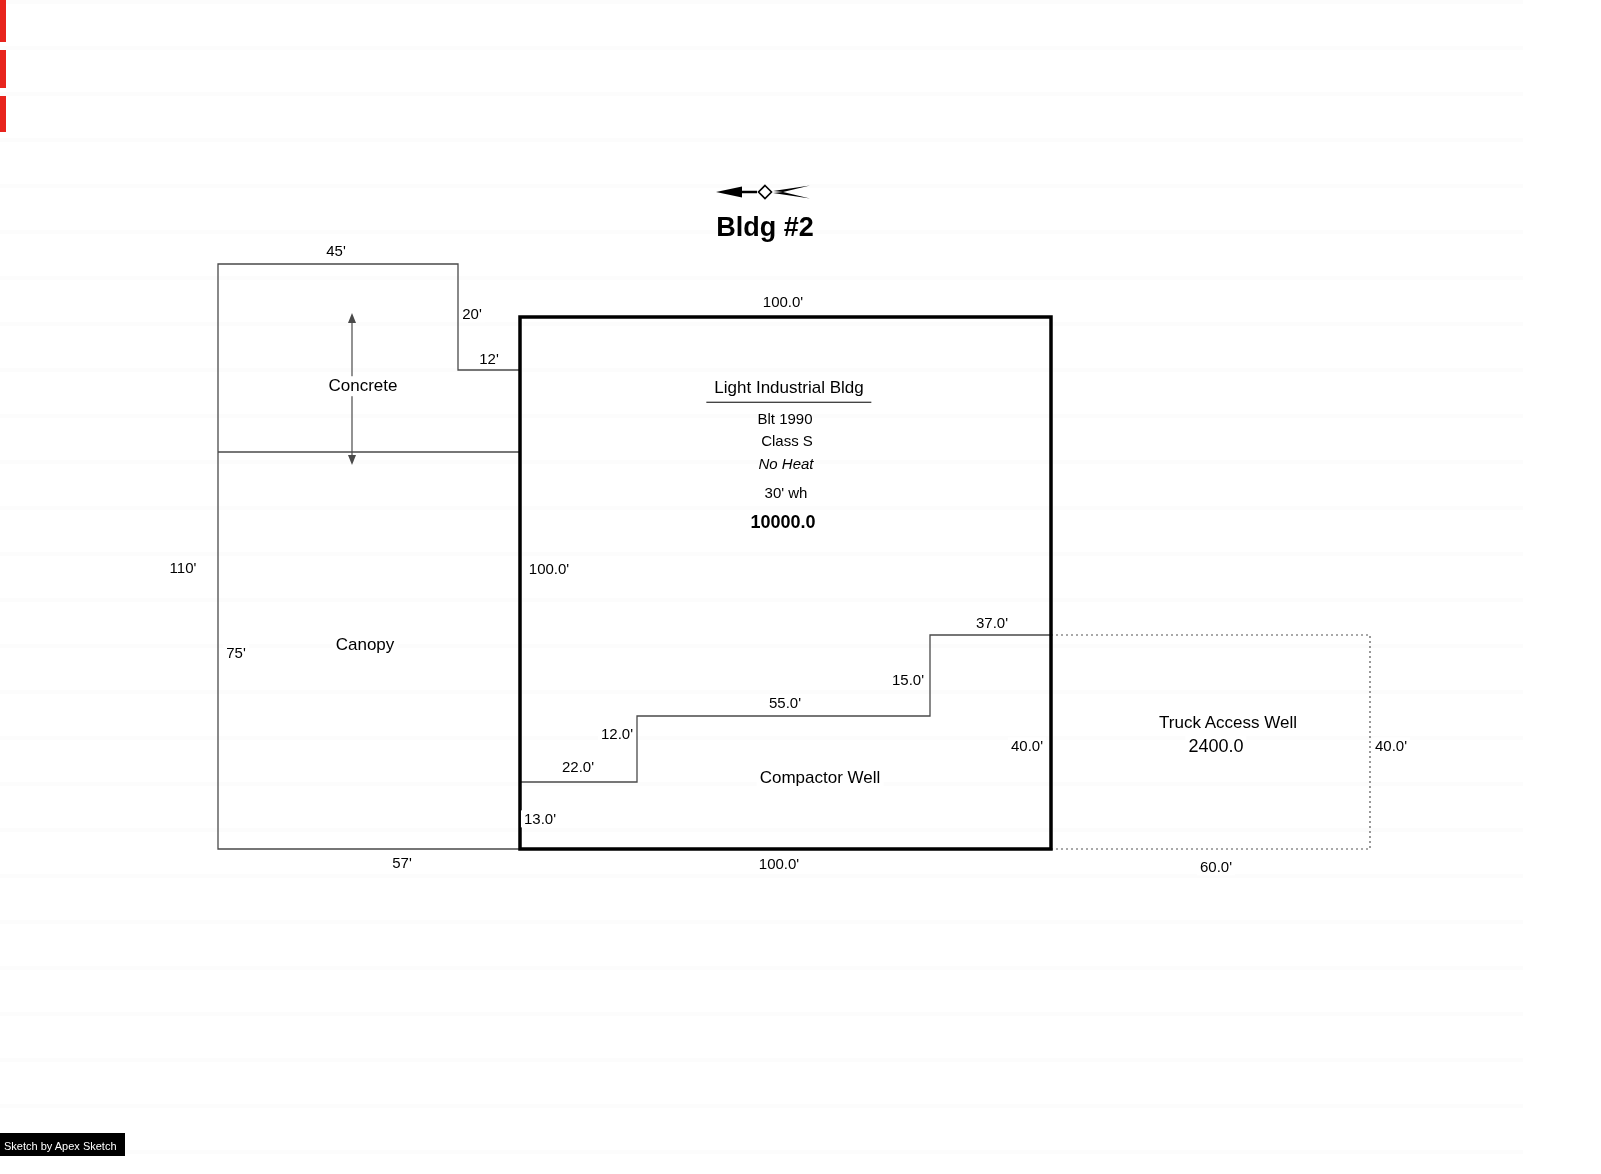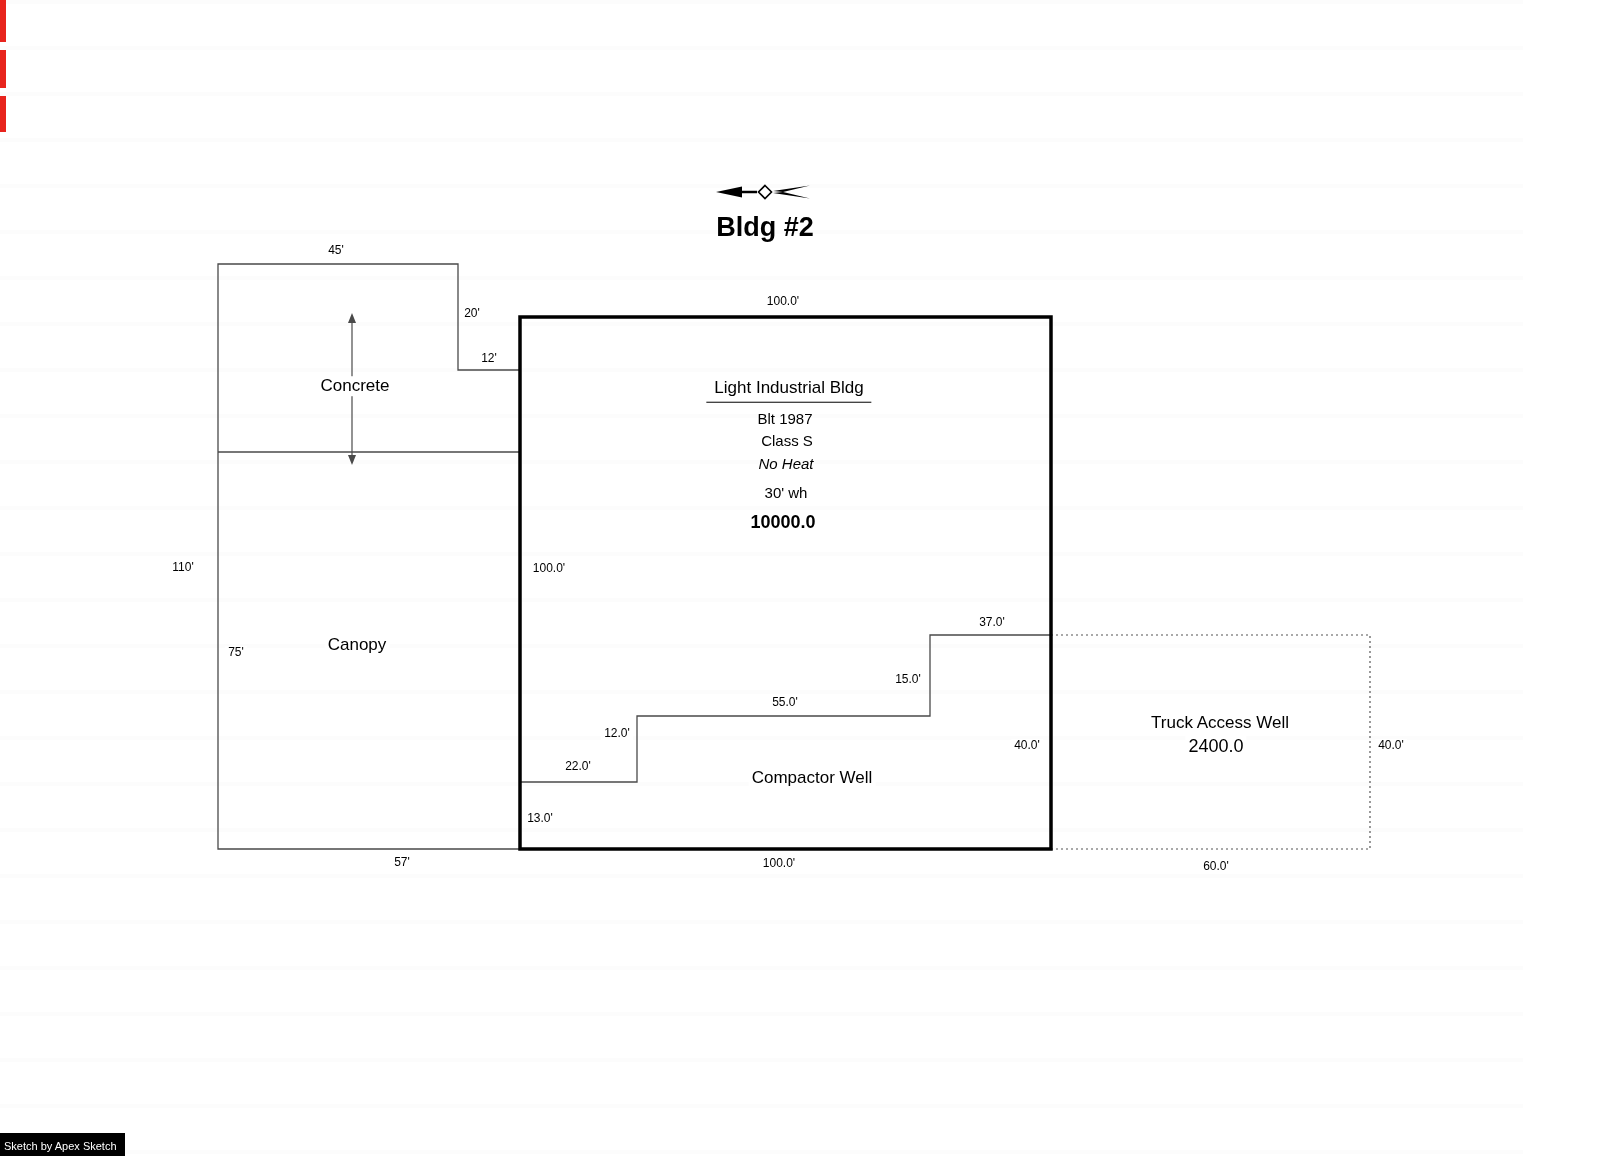--- a/index.html
+++ b/index.html
@@ -12,31 +12,31 @@
     background-image: repeating-linear-gradient(180deg,
       rgba(0,0,0,0.012) 0px, rgba(0,0,0,0.012) 4px,
       rgba(0,0,0,0) 4px, rgba(0,0,0,0) 46px);
     overflow:hidden;
     text-align:center;
   }
   svg.plan { position:absolute; left:0; top:0; }
   .lbl {
     position:absolute;
     transform:translate(-50%,-50%);
-    font-size:12px;
+    font-size:15px;
     line-height:1.15;
     white-space:nowrap;
     background:#fff;
     padding:0 3px;
   }
   .title { font-size:27px; font-weight:bold; background:transparent; }
   .bldg-name { font-size:17px; border-bottom:1.5px solid #000; padding:0 8px 4px; background:transparent; }
   .bldg-detail { font-size:15px; background:transparent; }
   .bldg-area { font-size:18px; font-weight:bold; background:transparent; }
-  .zone-label { font-size:17px; }
+  .zone-label { font-size:17px;margin-left:8px; }
   .well-area { font-size:18px; }
   .footer-badge {
     position:absolute;
     left:0; top:1133px;
     background:#000; color:#fff;
     font-size:11px;
     padding:7px 8px 4px 4px;
     white-space:nowrap;
   }
   .artifact { position:absolute; left:0; width:6px; background:#e8241d; }
@@ -87,21 +87,21 @@
   <div class="lbl" style="left:489px; top:359px;">12'</div>
   <div class="lbl zone-label" style="left:355px; top:386px;">Concrete</div>
 
   <div class="lbl" style="left:183px; top:568px;">110'</div>
   <div class="lbl" style="left:236px; top:653px;">75'</div>
   <div class="lbl zone-label" style="left:357px; top:645px;">Canopy</div>
   <div class="lbl" style="left:370px; top:863px;margin-left:32px;">57'</div>
 
   <div class="lbl" style="left:783px; top:302px;">100.0'</div>
   <div class="lbl bldg-name" style="left:789px; top:390px;">Light Industrial Bldg</div>
-  <div class="lbl bldg-detail" style="left:785px; top:419px;">Blt 1987</div>
+  <div class="lbl bldg-detail" style="left:785px; top:419px;">Blt 1990</div>
   <div class="lbl bldg-detail" style="left:787px; top:441px;">Class S</div>
   <div class="lbl bldg-detail" style="left:786px; top:464px;font-style:italic;">No Heat</div>
   <div class="lbl bldg-detail" style="left:786px; top:493px;">30' wh</div>
   <div class="lbl bldg-area" style="left:783px; top:522px;">10000.0</div>
   <div class="lbl" style="left:549px; top:569px;">100.0'</div>
   <div class="lbl" style="left:779px; top:864px;">100.0'</div>
 
   <div class="lbl" style="left:578px; top:767px;">22.0'</div>
   <div class="lbl" style="left:617px; top:734px;">12.0'</div>
   <div class="lbl" style="left:785px; top:703px;">55.0'</div>

